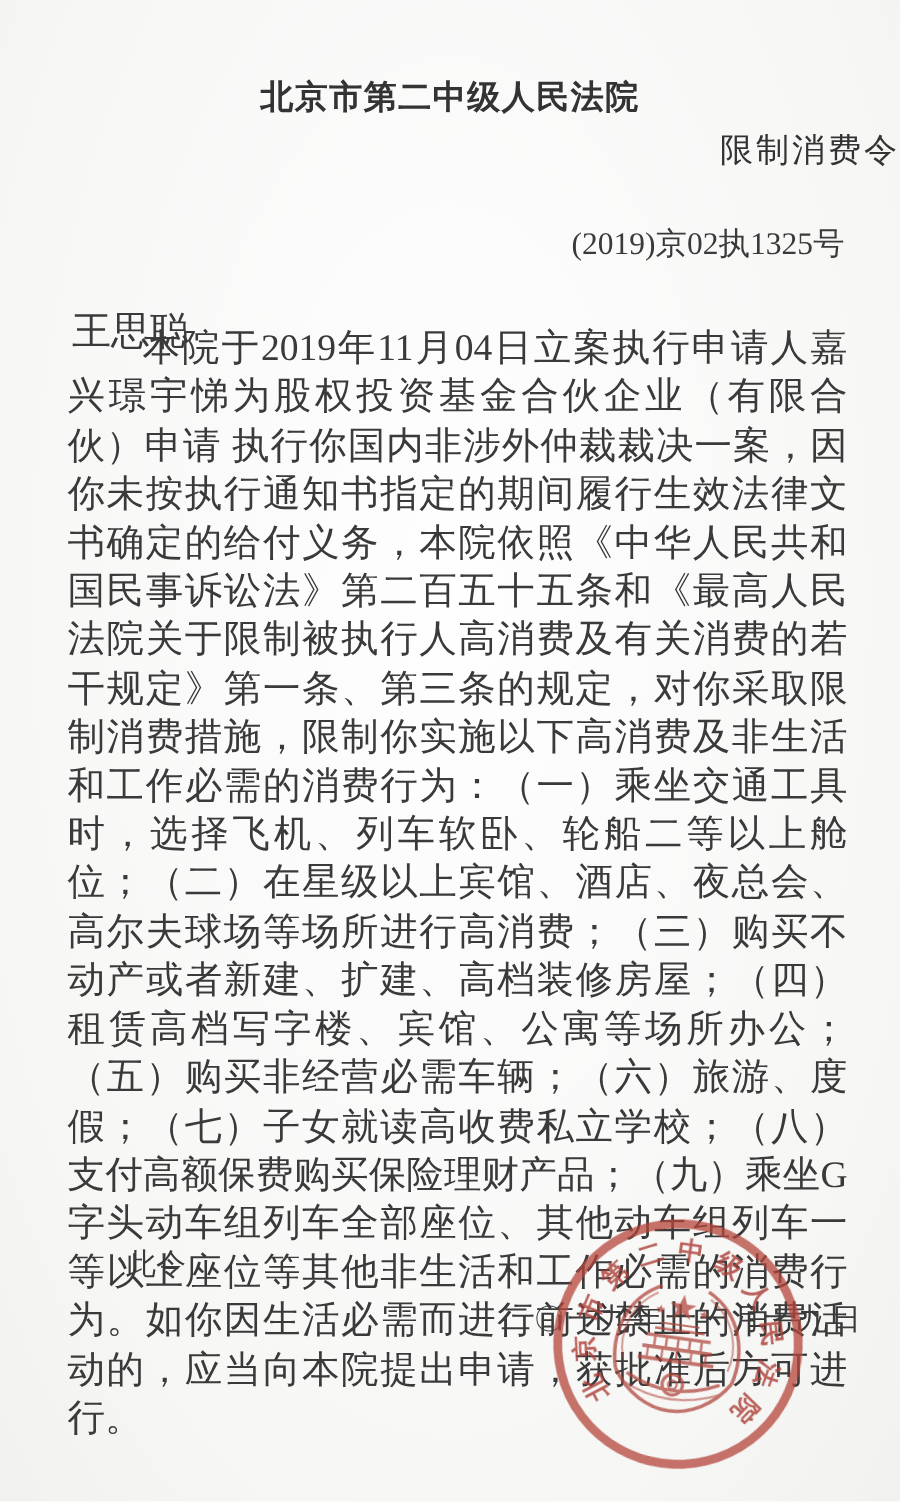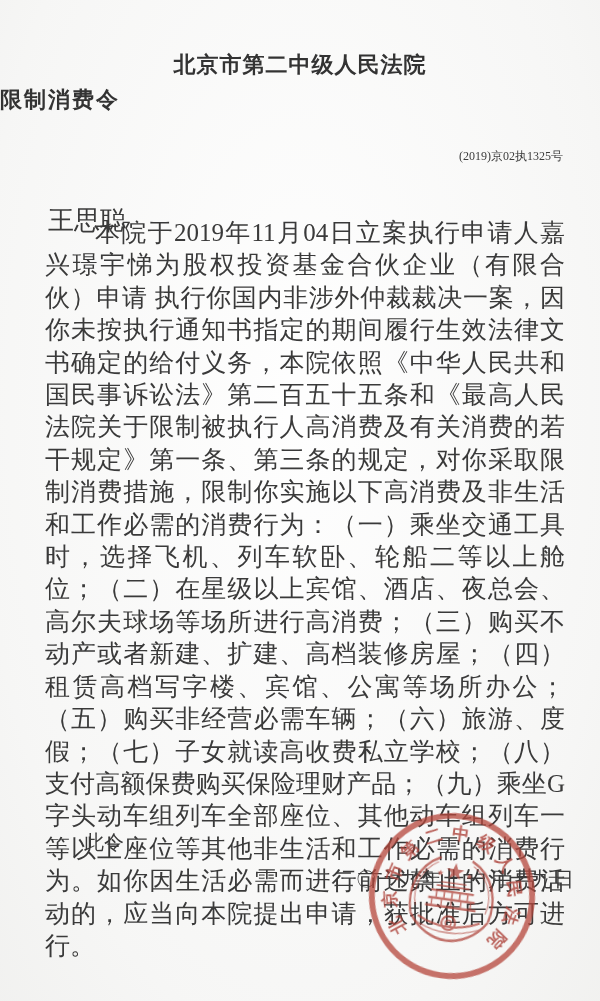--- a/index.html
+++ b/index.html
@@ -19,28 +19,28 @@
   }
   .court-name {
     position: absolute; top: 50px; left: 0; width: 100%;
     text-align: center;
     font-size: 22px; font-weight: bold;
     letter-spacing: 1px;
     color: #333;
   }
   .order-title {
     position: absolute; top: 85px; left: 0; width: 100%;
-    text-align: left;
-    font-size: 22px; font-weight: bold;
+    text-align: right;
+    font-size: 22px; font-weight: normal;
     letter-spacing: 2px;
     color: #333;
   }
   .case-number {
     position: absolute; top: 148px; right: 37px;
-    font-size: 12px;
+    font-size: 21px;
     color: #3a3a3a;
     margin-left: 40px;
   }
   .addressee {
     position: absolute; top: 203px; left: 48px;
     font-size: 26px;
     color: #3a3a3a;
   }
   .body-text {
     position: absolute; top: 217px; left: 45px;

